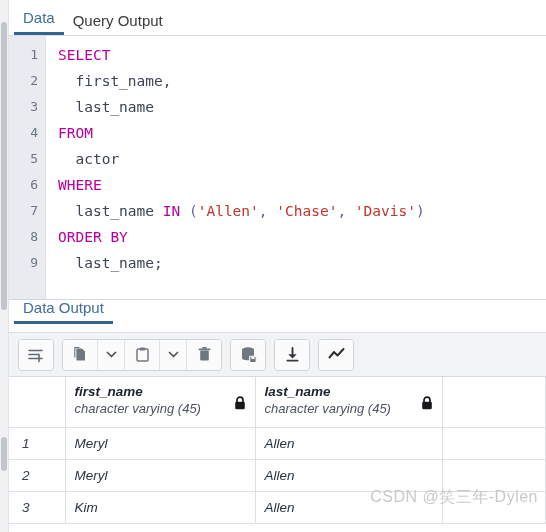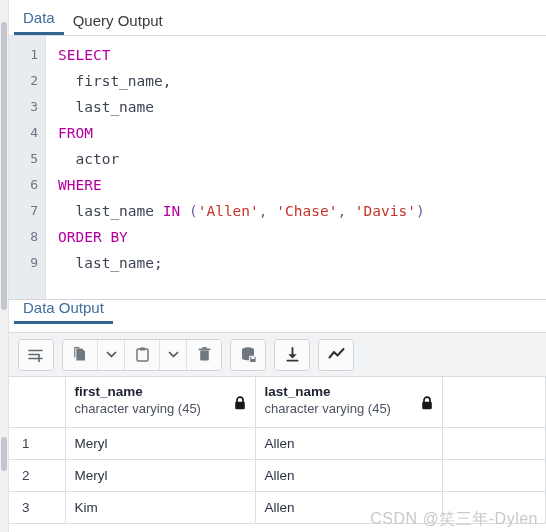--- a/index.html
+++ b/index.html
@@ -190,20 +190,21 @@
     width: 100%;
     table-layout: fixed;
   }
   .grid th, .grid td {
     border-right: 1px solid #dcdfe4;
     border-bottom: 1px solid #dcdfe4;
     box-sizing: border-box;
     text-align: left;
     font-weight: normal;
     vertical-align: top;
+    font-style: italic;
   }
   .col-idx  { width: 56px; }
   .col-one  { width: 190px; }
   .col-two  { width: 187px; }
   .col-fill { width: auto; border-right: none !important; }
 
   .grid thead th {
     height: 50px;
     padding: 7px 9px 0 9px;
     position: relative;
@@ -236,21 +237,21 @@
   }
   .grid tbody td.idx {
     color: #39424f;
     padding-left: 13px;
   }
 
   
   .watermark {
     position: absolute;
     right: 8px;
-    bottom: 2px;
+    bottom: 24px;
     font-size: 16px;
     color: #c8c9cb;
     letter-spacing: 0.5px;
     pointer-events: none;
     white-space: nowrap;
     z-index: 9;
   }
 </style>
 </head>
 <body>

